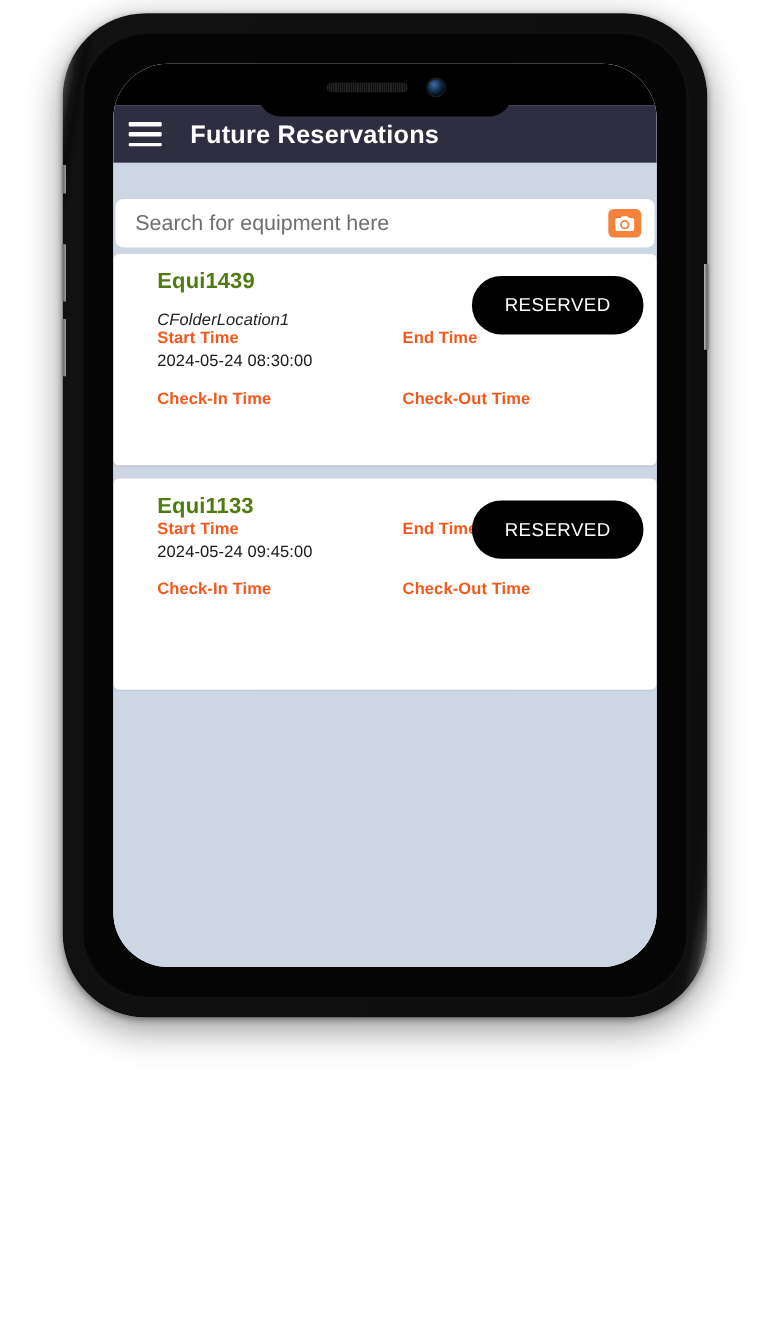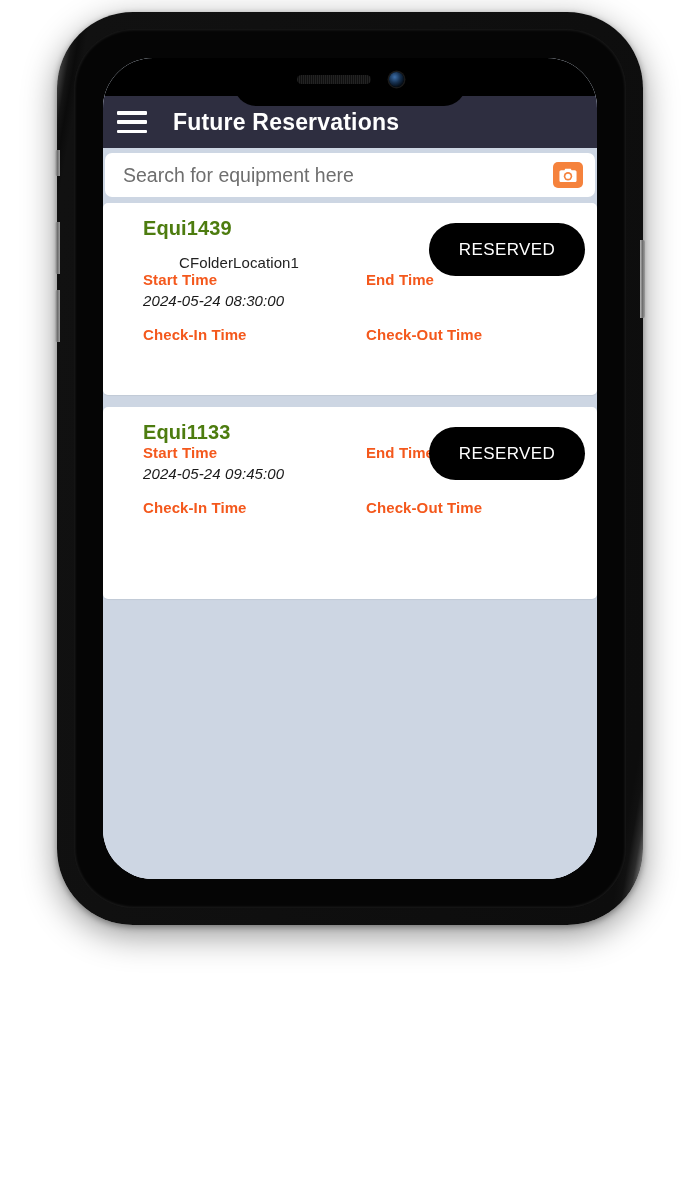--- a/index.html
+++ b/index.html
@@ -93,20 +93,21 @@
   }
 
   
   #search-bar-wrap { flex: 0 0 auto; background: #cdd6e3; padding: 5px 2px 6px; }
   #search-box {
     height: 44px;
     background: #ffffff;
     border-radius: 7px;
     display: flex; align-items: center;
     padding: 0 12px 0 18px;
+    margin-top: 28px;
   }
   #search-input {
     flex: 1 1 auto;
     border: none; outline: none;
     font-family: "Liberation Sans", sans-serif;
     font-size: 19.5px;
     color: #3a3a3a;
     background: transparent;
   }
   #search-input::placeholder { color: #6e6e6e; opacity: 1; }
@@ -125,39 +126,39 @@
   .res-card {
     background: #ffffff;
     border-radius: 5px;
     margin-bottom: 12px;
     padding: 14px 18px 22px 40px;
     position: relative;
     min-height: 192px;
     box-shadow: 0 1px 1px rgba(0,0,0,.06);
   }
   .res-title { font-size: 20px; font-weight: bold; color: #4d7c0f; letter-spacing: .1px; }
-  .res-location { font-size: 15px; color: #222222; margin-top: 14px; letter-spacing: .1px; margin-left: 36px; }
+  .res-location { font-size: 15px; font-style: italic; color: #222222; margin-top: 14px; letter-spacing: .1px; }
 
   .status-pill {
     position: absolute;
     right: 12px; top: 20px;
     width: 156px; height: 53px;
     background: #000000;
     border-radius: 28px;
     color: #ffffff;
     font-size: 17px;
     font-weight: 500;
     letter-spacing: .4px;
     display: flex; align-items: center; justify-content: center;
     cursor: pointer;
   }
 
   .time-grid { display: grid; grid-template-columns: 1fr 1fr; column-gap: 10px; row-gap: 0; }
   .lbl { color: #f4581c; font-size: 15px; font-weight: bold; letter-spacing: .1px; }
-  .val { font-size: 15px; font-style: italic; color: #1a1a1a; margin-top: 4px; letter-spacing: .1px; }
+  .val { font-size: 15px; color: #1a1a1a; margin-top: 4px; letter-spacing: .1px; }
   .row-2 { margin-top: 17px; }
 </style>
 </head>
 <body>
 
 <div id="device-frame">
 
   <div class="side-btn" id="btn-silent"></div>
   <div class="side-btn" id="btn-volup"></div>
   <div class="side-btn" id="btn-voldn"></div>

